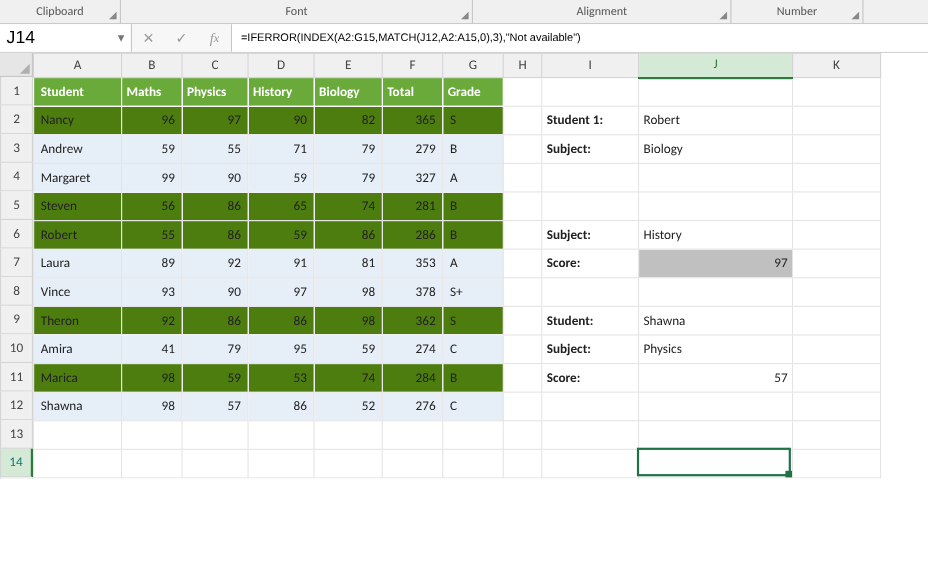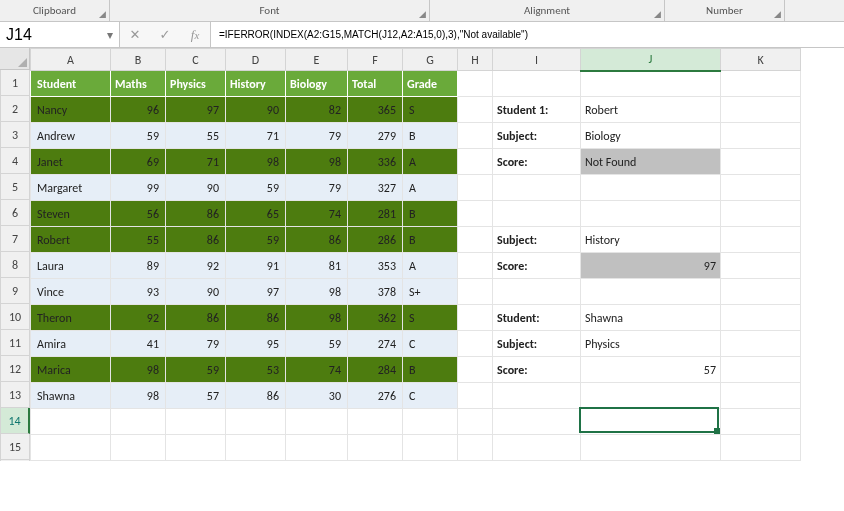--- a/index.html
+++ b/index.html
@@ -175,33 +175,20 @@
           <td class="data num">55</td>
           <td class="data num">71</td>
           <td class="data num">79</td>
           <td class="data num">279</td>
           <td class="data grade">B</td>
           <td></td>
           <td class="bold">Subject:</td>
           <td class="rval">Biology</td>
           <td></td>
         </tr>
-        <tr class="stripeA">
-          <td class="data name">Janet</td>
-          <td class="data num">69</td>
-          <td class="data num">71</td>
-          <td class="data num">98</td>
-          <td class="data num">98</td>
-          <td class="data num">336</td>
-          <td class="data grade">A</td>
-          <td></td>
-          <td class="bold">Score:</td>
-          <td class="rval score-gray">Not Found</td>
-          <td></td>
-        </tr>
         <tr class="stripeB">
           <td class="data name">Margaret</td>
           <td class="data num">99</td>
           <td class="data num">90</td>
           <td class="data num">59</td>
           <td class="data num">79</td>
           <td class="data num">327</td>
           <td class="data grade">A</td>
           <td></td>
           <td></td>
@@ -297,21 +284,21 @@
           <td></td>
           <td class="bold">Score:</td>
           <td class="score-out">57</td>
           <td></td>
         </tr>
         <tr class="stripeB">
           <td class="data name">Shawna</td>
           <td class="data num">98</td>
           <td class="data num">57</td>
           <td class="data num">86</td>
-          <td class="data num">30</td>
+          <td class="data num">52</td>
           <td class="data num">276</td>
           <td class="data grade">C</td>
           <td></td>
           <td></td>
           <td></td>
           <td></td>
         </tr>
         <tr>
           <td></td>
           <td></td>

